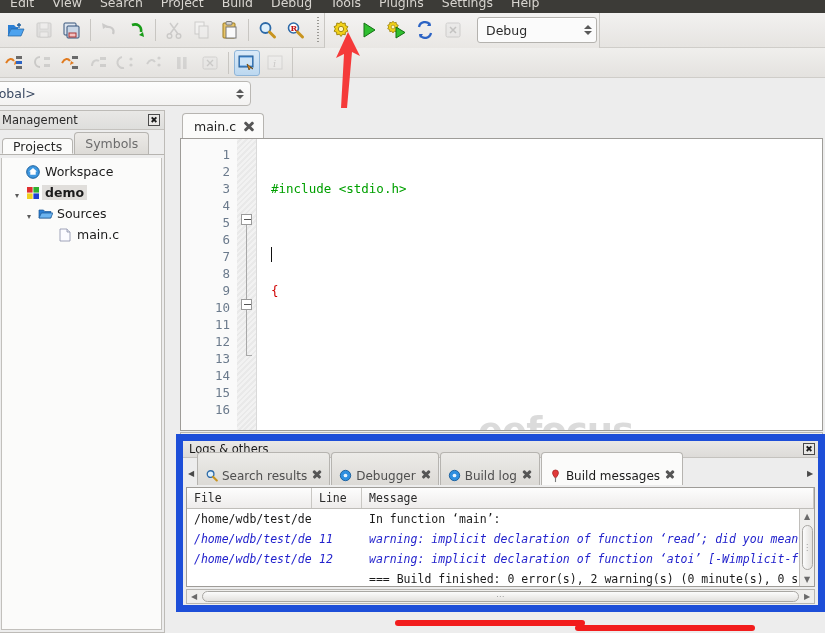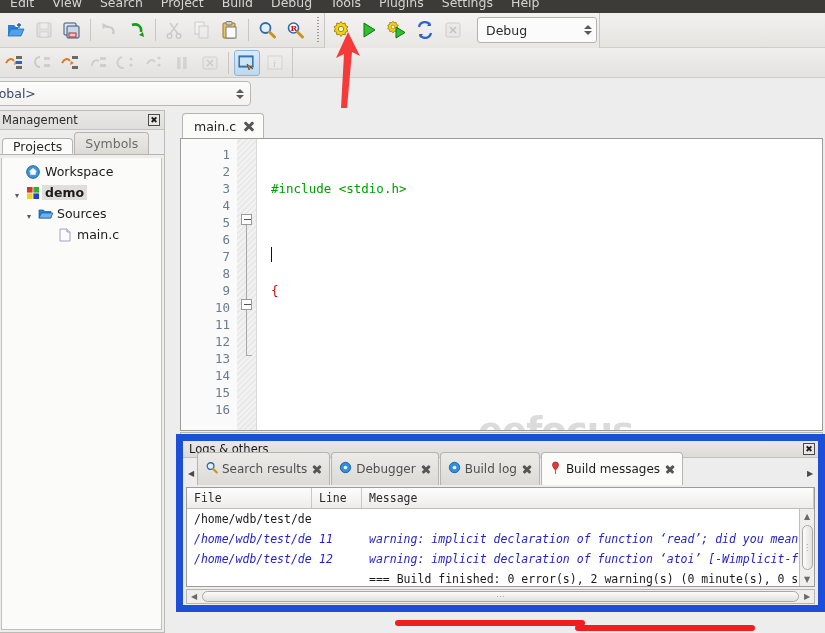--- a/index.html
+++ b/index.html
@@ -262,21 +262,21 @@
     display: flex; align-items: center; padding: 0 3px 0 6px;
     font-size: 11.5px;
   }
   .logshdr .t { flex: 1; }
   .logtabs {
     height: 27px; display: flex; align-items: flex-end;
     padding: 0 2px; background: #ededed;
   }
   .scrollarrow { width: 12px; height: 24px; display: flex; align-items: center; justify-content: center; color: #4a4a4a; font-size: 8px; }
   .ltab {
-    height: 22px; padding: 16px 7px; margin-right: 1px; display: flex; align-items: center; gap: 4px;
+    height: 22px; padding: 16px 7px; margin-right: 1px; display: flex; align-items: flex-start; gap: 4px;
     background: linear-gradient(#ecebe8,#dcdad6); border: 1px solid #b6b4b0; border-bottom: none;
     border-radius: 4px 4px 0 0; font-size: 12px; color: #4f4f4f; white-space: nowrap;
   }
   .ltab.sel { background: #fbfbfa; color: #1c1c1c; height: 25px; }
   .grid {
     position: absolute; left: 3px; right: 3px; top: 46px; bottom: 18px;
     background: #fff; border: 1px solid #9e9c98; overflow: hidden;
   }
   .ghdr {
     height: 21px; display: flex; background: linear-gradient(#fdfdfd,#eeeceb);
@@ -750,20 +750,21 @@
     <div class="grid">
       <div class="ghdr">
         <span class="c-file">File</span>
         <span class="c-line">Line</span>
         <span class="c-msg">Message</span>
       </div>
 
       <div class="grow">
         <span class="c-file blk">/home/wdb/test/de...</span>
         <span class="c-line blk"></span>
+        <span class="c-msg blk">In function ‘main’:</span>
       </div>
       <div class="grow">
         <span class="c-file blue">/home/wdb/test/de...</span>
         <span class="c-line blue">11</span>
         <span class="c-msg blue">warning: implicit declaration of function ‘read’; did you mean ‘fread’? [-W</span>
       </div>
       <div class="grow">
         <span class="c-file blue">/home/wdb/test/de...</span>
         <span class="c-line blue">12</span>
         <span class="c-msg blue">warning: implicit declaration of function ‘atoi’ [-Wimplicit-function-decla</span>

